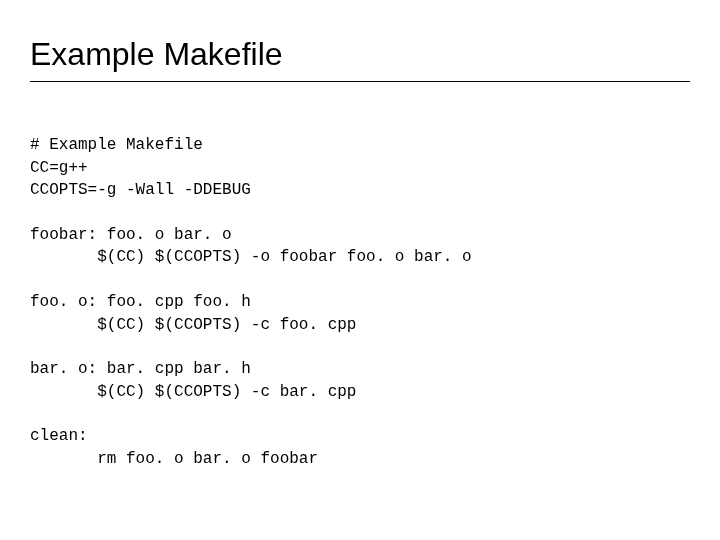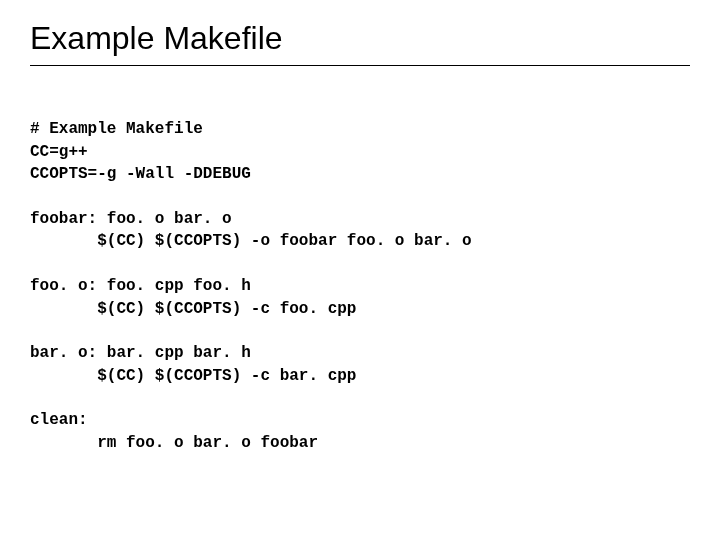--- a/index.html
+++ b/index.html
@@ -12,32 +12,32 @@
       height: 540px;
       background: #ffffff;
       font-family: Arial, Helvetica, sans-serif;
       padding: 20px 30px;
     }
     .title {
       font-size: 32px;
       font-weight: normal;
       color: #000;
       margin-bottom: 8px;
+      margin-top: 16px;
     }
     .title-underline {
       border-bottom: 1px solid #000;
       margin-bottom: 30px;
     }
     .code-block {
       font-family: "Courier New", Courier, monospace;
       font-size: 16px;
       line-height: 1.4;
       color: #000;
       white-space: pre;
-      font-weight: bold;
     }
   </style>
 </head>
 <body>
 
 <h1 class="title">Example Makefile</h1>
 <div class="title-underline"></div>
 
 <div class="code-block">
 <span># Example Makefile</span>

